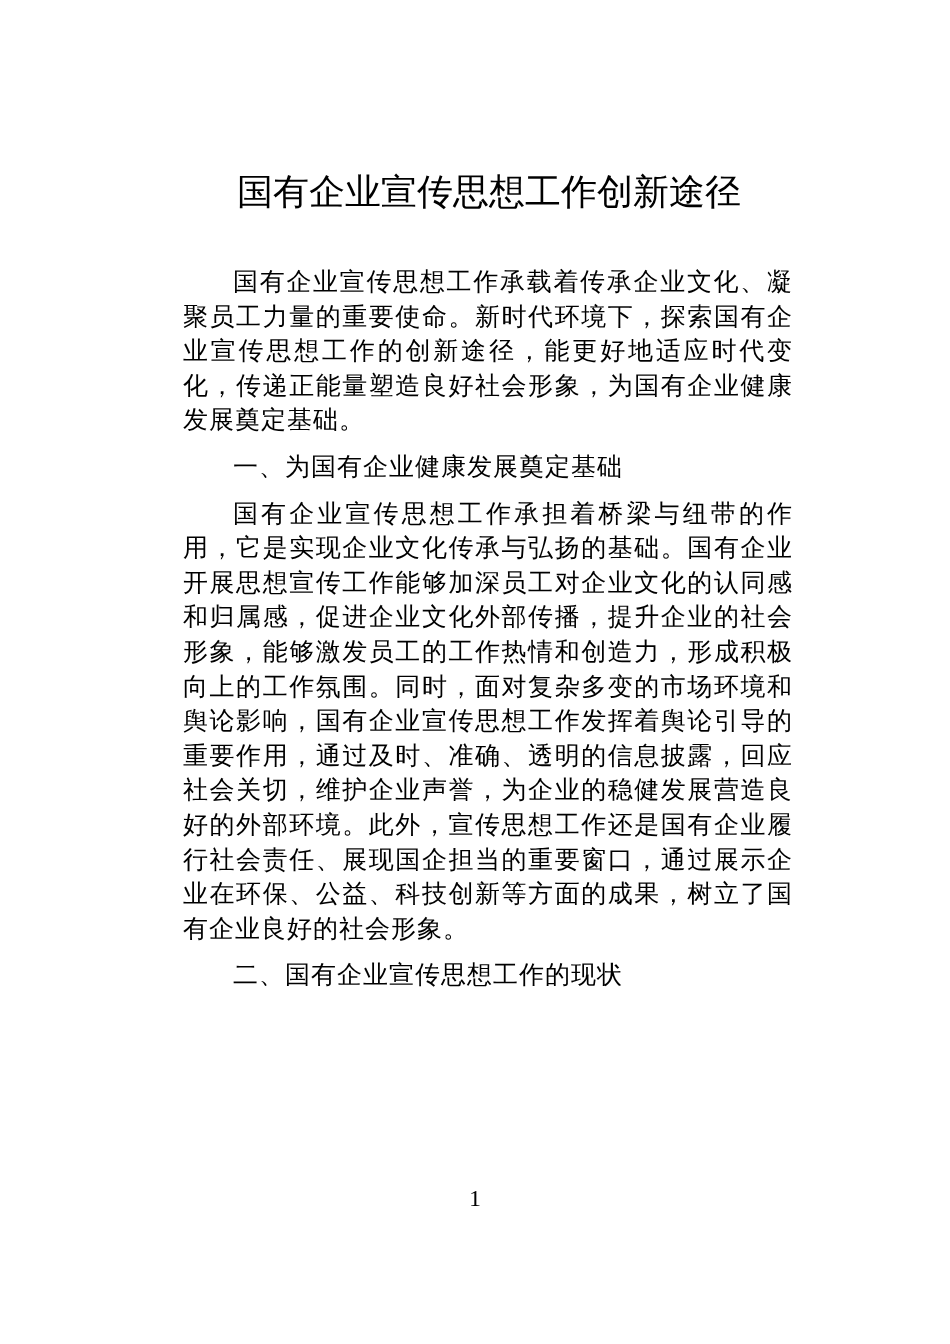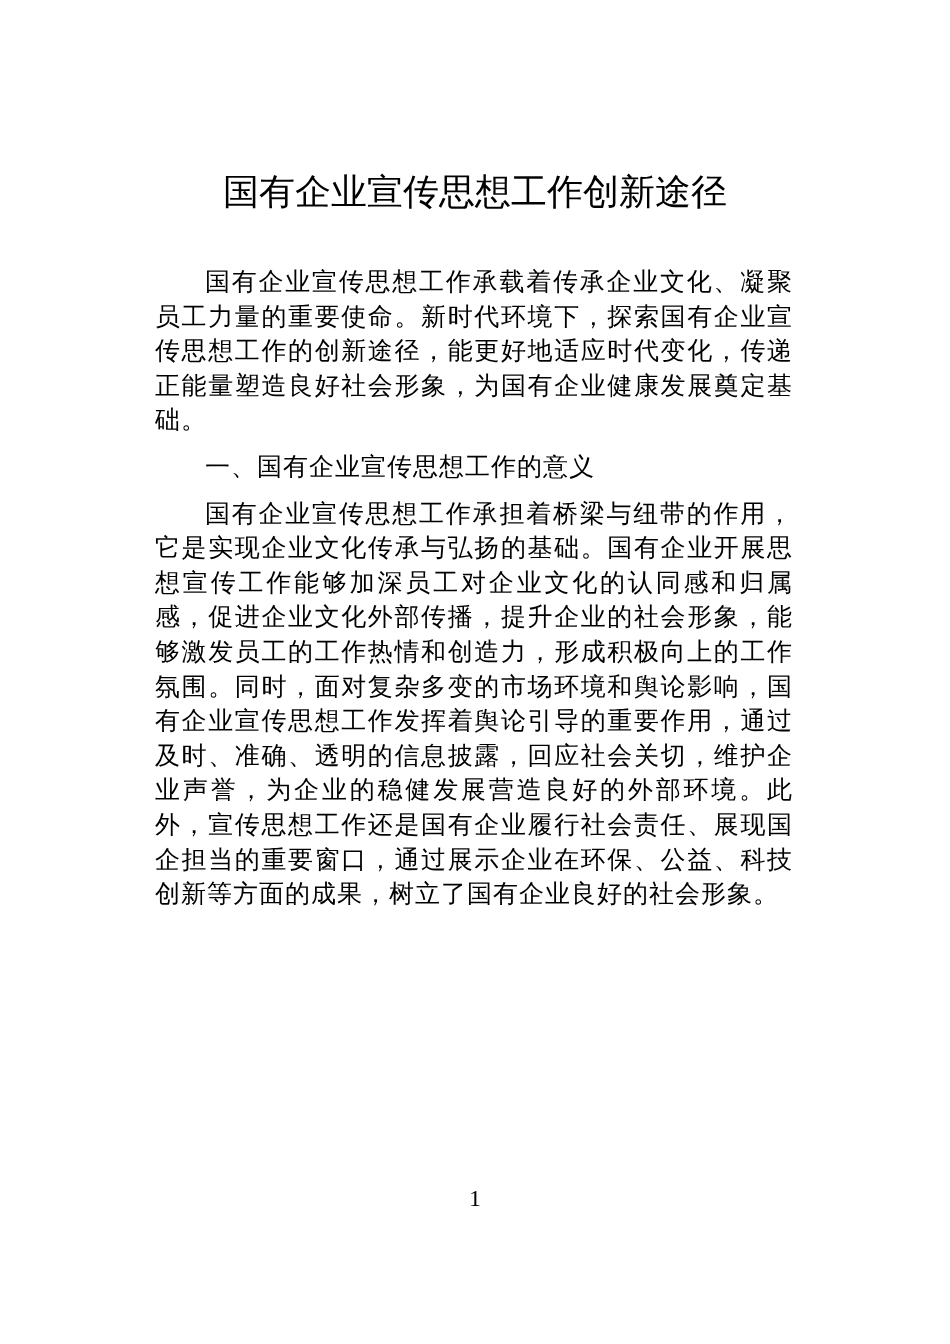--- a/index.html
+++ b/index.html
@@ -10,20 +10,21 @@
   .page {
     position: relative;
     width: 950px;
     height: 1344px;
     box-sizing: border-box;
     padding-top: 170px;
     overflow: hidden;
     background: #ffffff;
     color: #000000;
     font-family: "Liberation Sans", "DejaVu Sans", sans-serif;
+    padding-left: 28px;
   }
   .doc-title {
     margin: 0;
     font-size: 36px;
     font-weight: 400;
     line-height: 44px;
     text-align: center;
     white-space: nowrap;
   }
   .doc-content {
@@ -54,20 +55,21 @@
   }
 </style>
 </head>
 <body>
 
 <div class="page">
   <h1 class="doc-title">国有企业宣传思想工作创新途径</h1>
 
   <div class="doc-content" id="doc-content">
       <p class="body">国有企业宣传思想工作承载着传承企业文化、凝聚员工力量的重要使命。新时代环境下，探索国有企业宣传思想工作的创新途径，能更好地适应时代变化，传递正能量塑造良好社会形象，为国有企业健康发展奠定基础。</p>
-      <p class="heading">一、国有企业宣传思想工作的意义</p>
+      <p class="heading">一、为国有企业健康发展奠定基础</p>
       <p class="body">国有企业宣传思想工作承担着桥梁与纽带的作用，它是实现企业文化传承与弘扬的基础。国有企业开展思想宣传工作能够加深员工对企业文化的认同感和归属感，促进企业文化外部传播，提升企业的社会形象，能够激发员工的工作热情和创造力，形成积极向上的工作氛围。同时，面对复杂多变的市场环境和舆论影响，国有企业宣传思想工作发挥着舆论引导的重要作用，通过及时、准确、透明的信息披露，回应社会关切，维护企业声誉，为企业的稳健发展营造良好的外部环境。此外，宣传思想工作还是国有企业履行社会责任、展现国企担当的重要窗口，通过展示企业在环保、公益、科技创新等方面的成果，树立了国有企业良好的社会形象。</p>
+      <p class="heading">二、国有企业宣传思想工作的现状</p>
     </div>
 
   <div class="page-footer">
     <span>1</span>
   </div>
 </div>
 
 </body></html>

